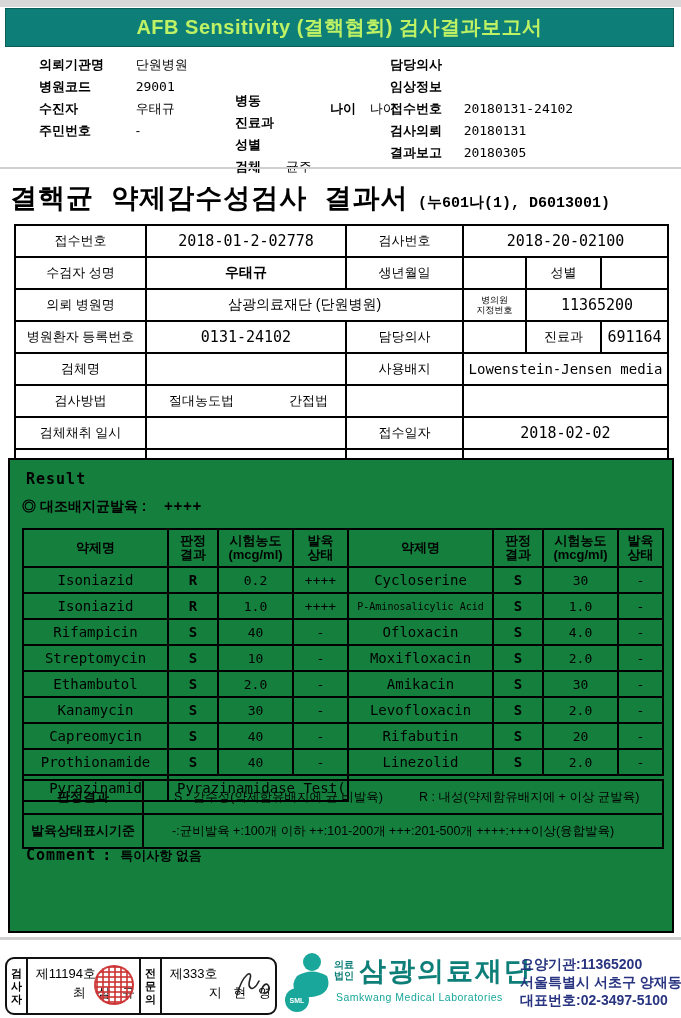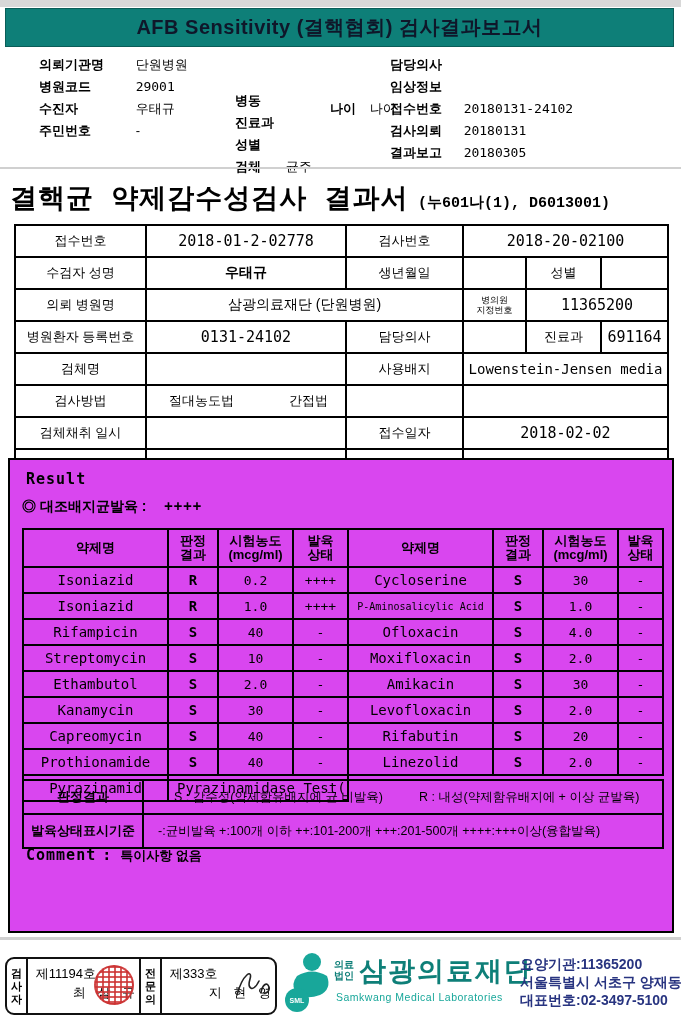--- a/index.html
+++ b/index.html
@@ -2,21 +2,21 @@
 <html><head>
 <meta charset="utf-8">
 <style>
   html,body{margin:0;padding:0;background:#fff;}
   #page{position:relative;width:681px;height:1018px;background:#fff;outline:1px solid #cfcfcf;
         font-family:"Liberation Sans",sans-serif;color:#000;overflow:hidden;}
   .mono{font-family:"DejaVu Sans Mono",monospace;}
   
   .top-strip{position:absolute;left:0;top:0;width:681px;height:7px;background:#d8d8d8;}
   .banner{position:absolute;left:5px;top:8px;width:667px;height:37px;background:#0e7f78;
-          border:1px solid #0a5d58;color:#0f172a;font-size:20px;font-weight:bold;
+          border:1px solid #0a5d58;color:#bef264;font-size:20px;font-weight:bold;
           display:flex;align-items:center;justify-content:center;letter-spacing:.5px;}
   
   .ph-col{position:absolute;font-size:13px;}
   .ph-line{height:22px;line-height:22px;white-space:nowrap;}
   .ph-lab{display:inline-block;font-weight:bold;}
   .ph-col.left .ph-lab{width:93px;margin-left:14px;}
   .ph-col.mid .ph-lab{width:47px;margin-top:36px;}
   .ph-col.right .ph-lab{width:70px;}
   .divider1{position:absolute;left:0;top:167px;width:681px;height:2px;background:#d0d0d0;}
   
@@ -27,21 +27,21 @@
   table.info{position:absolute;left:14px;top:224px;width:653px;border-collapse:collapse;table-layout:fixed;}
   table.info td{border:2px solid #000;text-align:center;vertical-align:middle;height:28px;
                 font-size:13px;overflow:hidden;white-space:nowrap;}
   table.info td.lab{font-weight:normal;}
   table.info td.val{font-family:"DejaVu Sans Mono",monospace;font-size:15px;}
   table.info td.kval{font-size:14px;}
   table.info td.tiny{font-size:9px;line-height:10px;white-space:normal;}
   table.info td.left{text-align:left;padding-left:22px;}
   .gap45{display:inline-block;width:55px;}
   
-  .result-box{position:absolute;left:8px;top:458px;width:662px;height:471px;border:2px solid #000;background:#d946ef;}
+  .result-box{position:absolute;left:8px;top:458px;width:662px;height:471px;border:2px solid #000;background:#15803d;}
   .res-head{position:absolute;left:16px;top:10px;font-family:"DejaVu Sans Mono",monospace;
             font-size:15px;font-weight:bold;letter-spacing:1px;}
   .ctrl-line{position:absolute;left:12px;top:38px;font-size:14px;font-weight:bold;white-space:nowrap;}
   .ctrl-line .plus{font-family:"DejaVu Sans Mono",monospace;margin-left:14px;letter-spacing:1px;}
   table.drugs{position:absolute;left:12px;top:68px;width:640px;border-collapse:collapse;table-layout:fixed;}
   table.drugs td,table.drugs th{border:2px solid #000;text-align:center;vertical-align:middle;overflow:hidden;}
   table.drugs th{height:36px;font-size:13px;line-height:14px;font-weight:bold;padding:0;}
   table.drugs td{height:22px;font-family:"DejaVu Sans Mono",monospace;font-size:14px;white-space:nowrap;}
   table.drugs td.sm{font-size:10px;}
   table.drugs td.jd{font-weight:bold;}
@@ -343,21 +343,21 @@
         </colgroup>
       <tbody>
           <tr>
         <td class="lab">판정결과</td>
         <td class="txt">
           <span>S : 감수성(약제함유배지에 균 비발육)</span><span class="gap36"></span><span>R : 내성(약제함유배지에 + 이상 균발육)</span>
         </td>
       </tr>
       <tr>
         <td class="lab">발육상태표시기준</td>
-        <td class="txt" style="padding-left:14px;">-:균비발육  +:100개 이하 ++:101-200개 +++:201-500개  ++++:+++이상(융합발육)</td>
+        <td class="txt" style="padding-left:28px;">-:균비발육  +:100개 이하 ++:101-200개 +++:201-500개  ++++:+++이상(융합발육)</td>
       </tr>
     </tbody>
       </table>
 
     <div class="comment-line">
       <span class="cw">Comment</span><span class="sep cw">:</span><span>특이사항 없음</span>
     </div>
   </div>
 
   <div class="divider2"></div>

